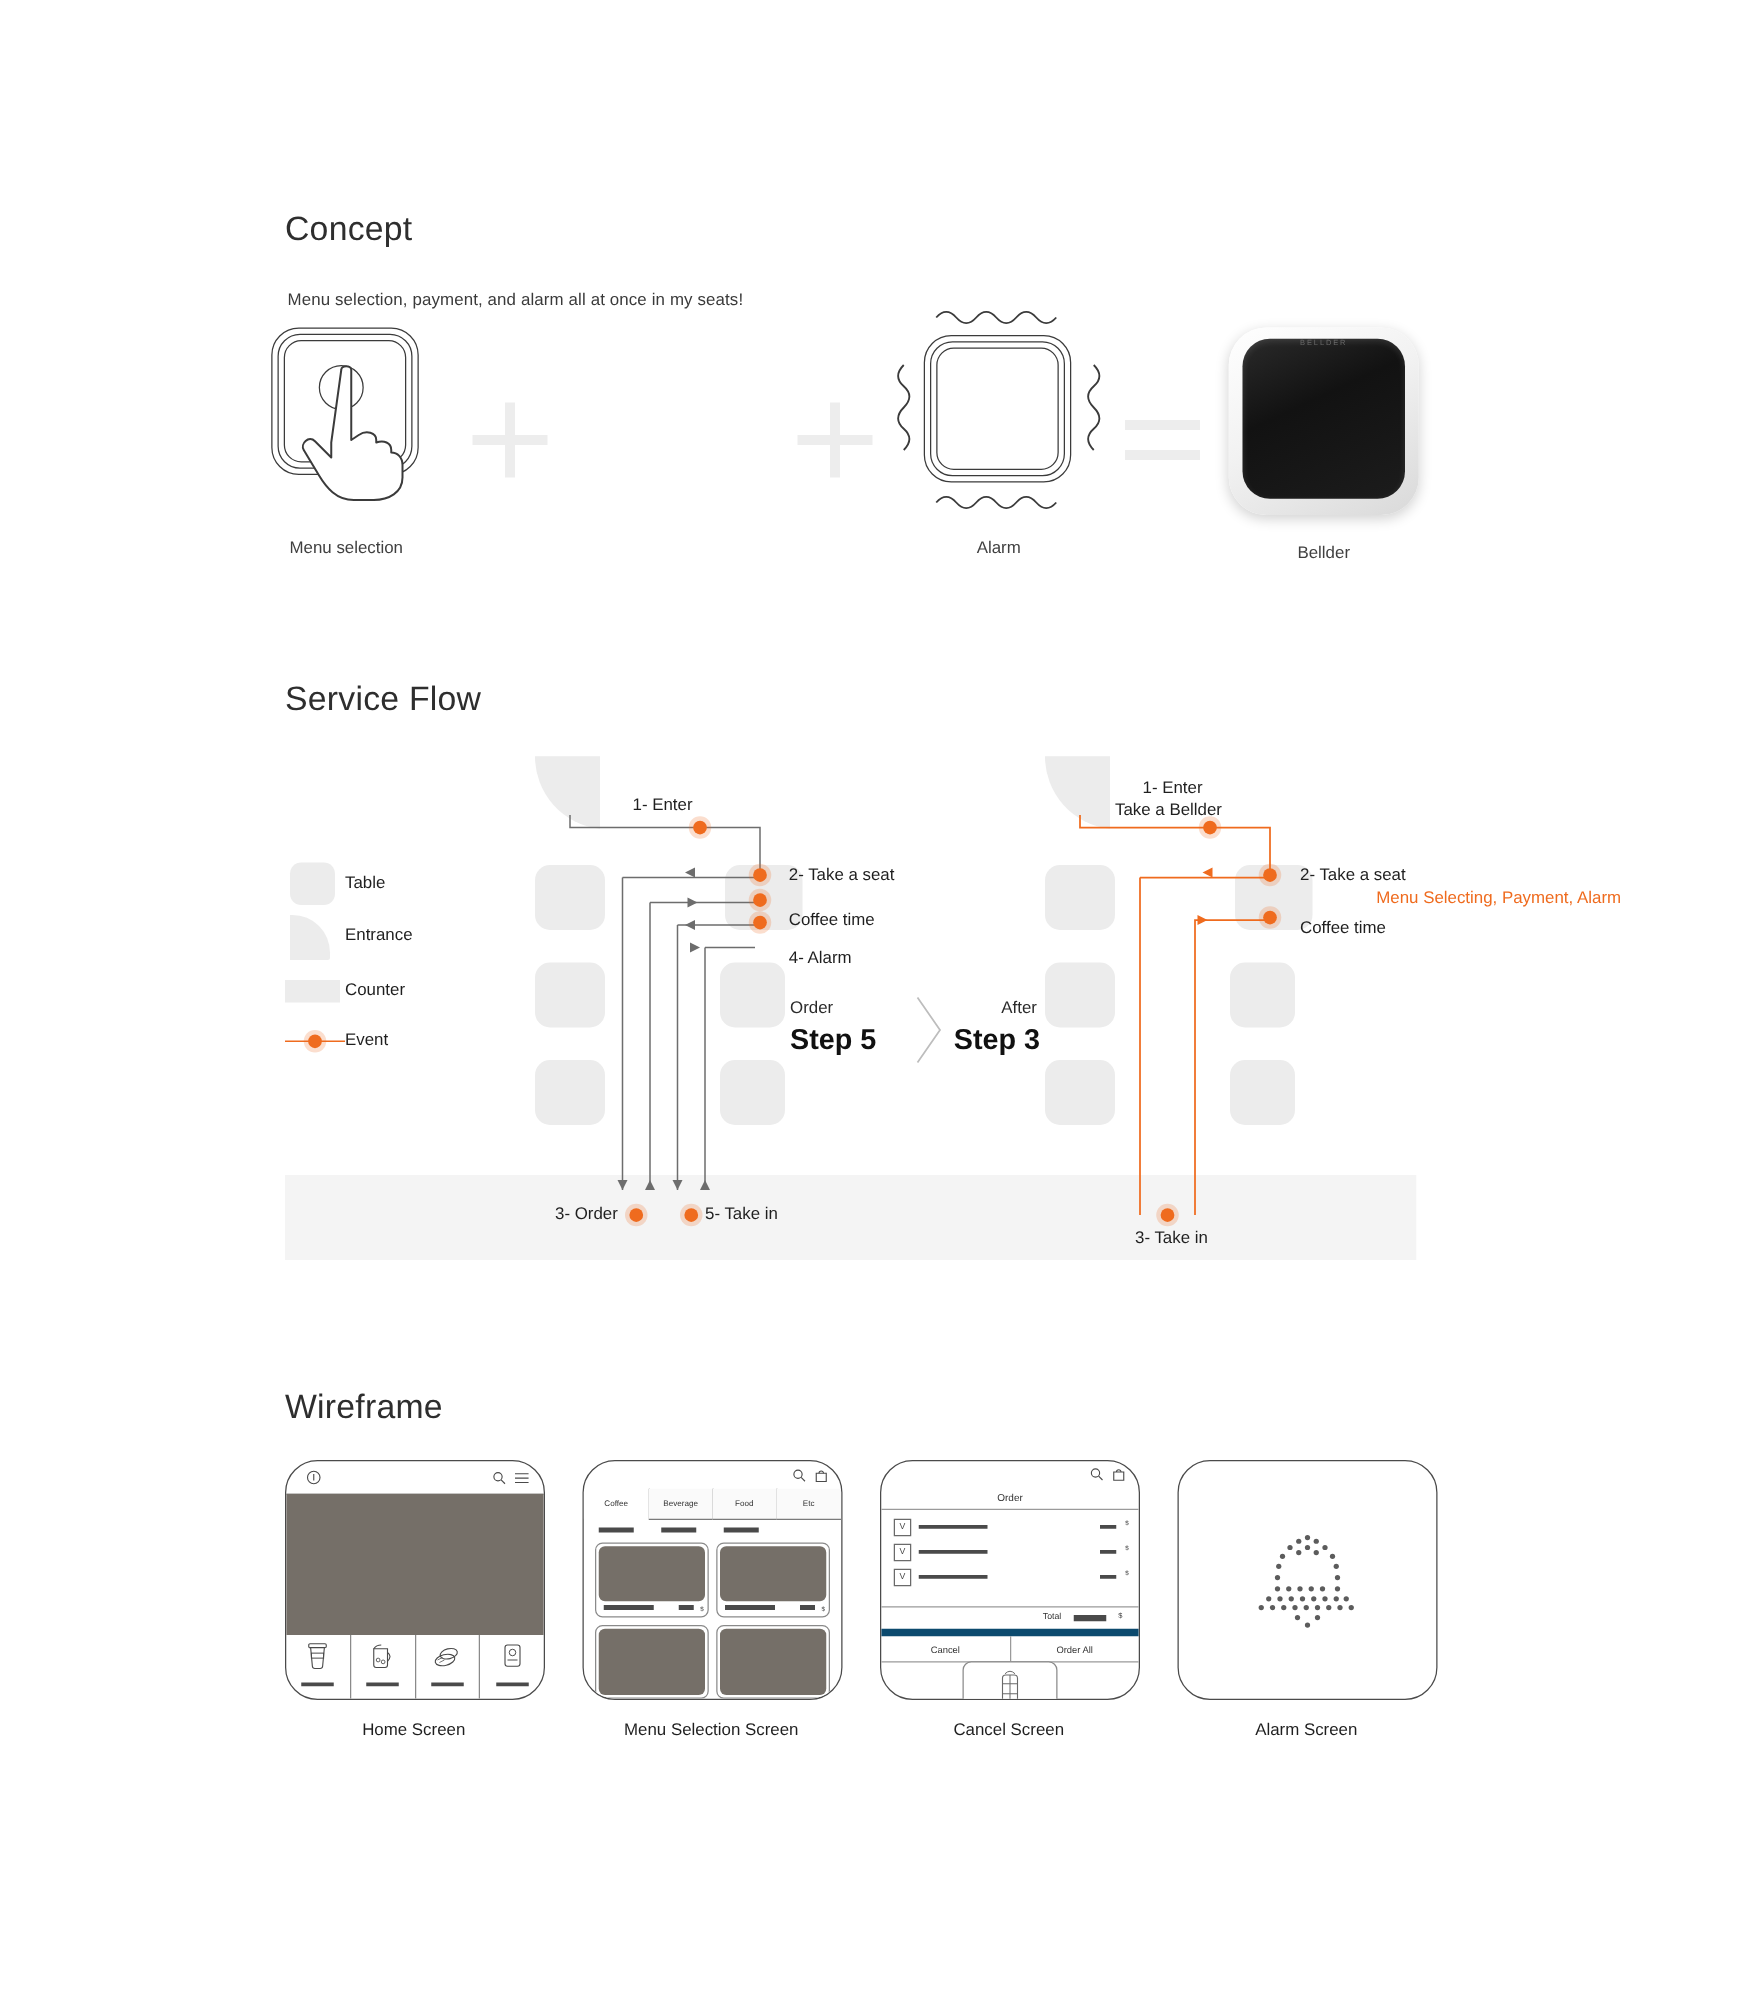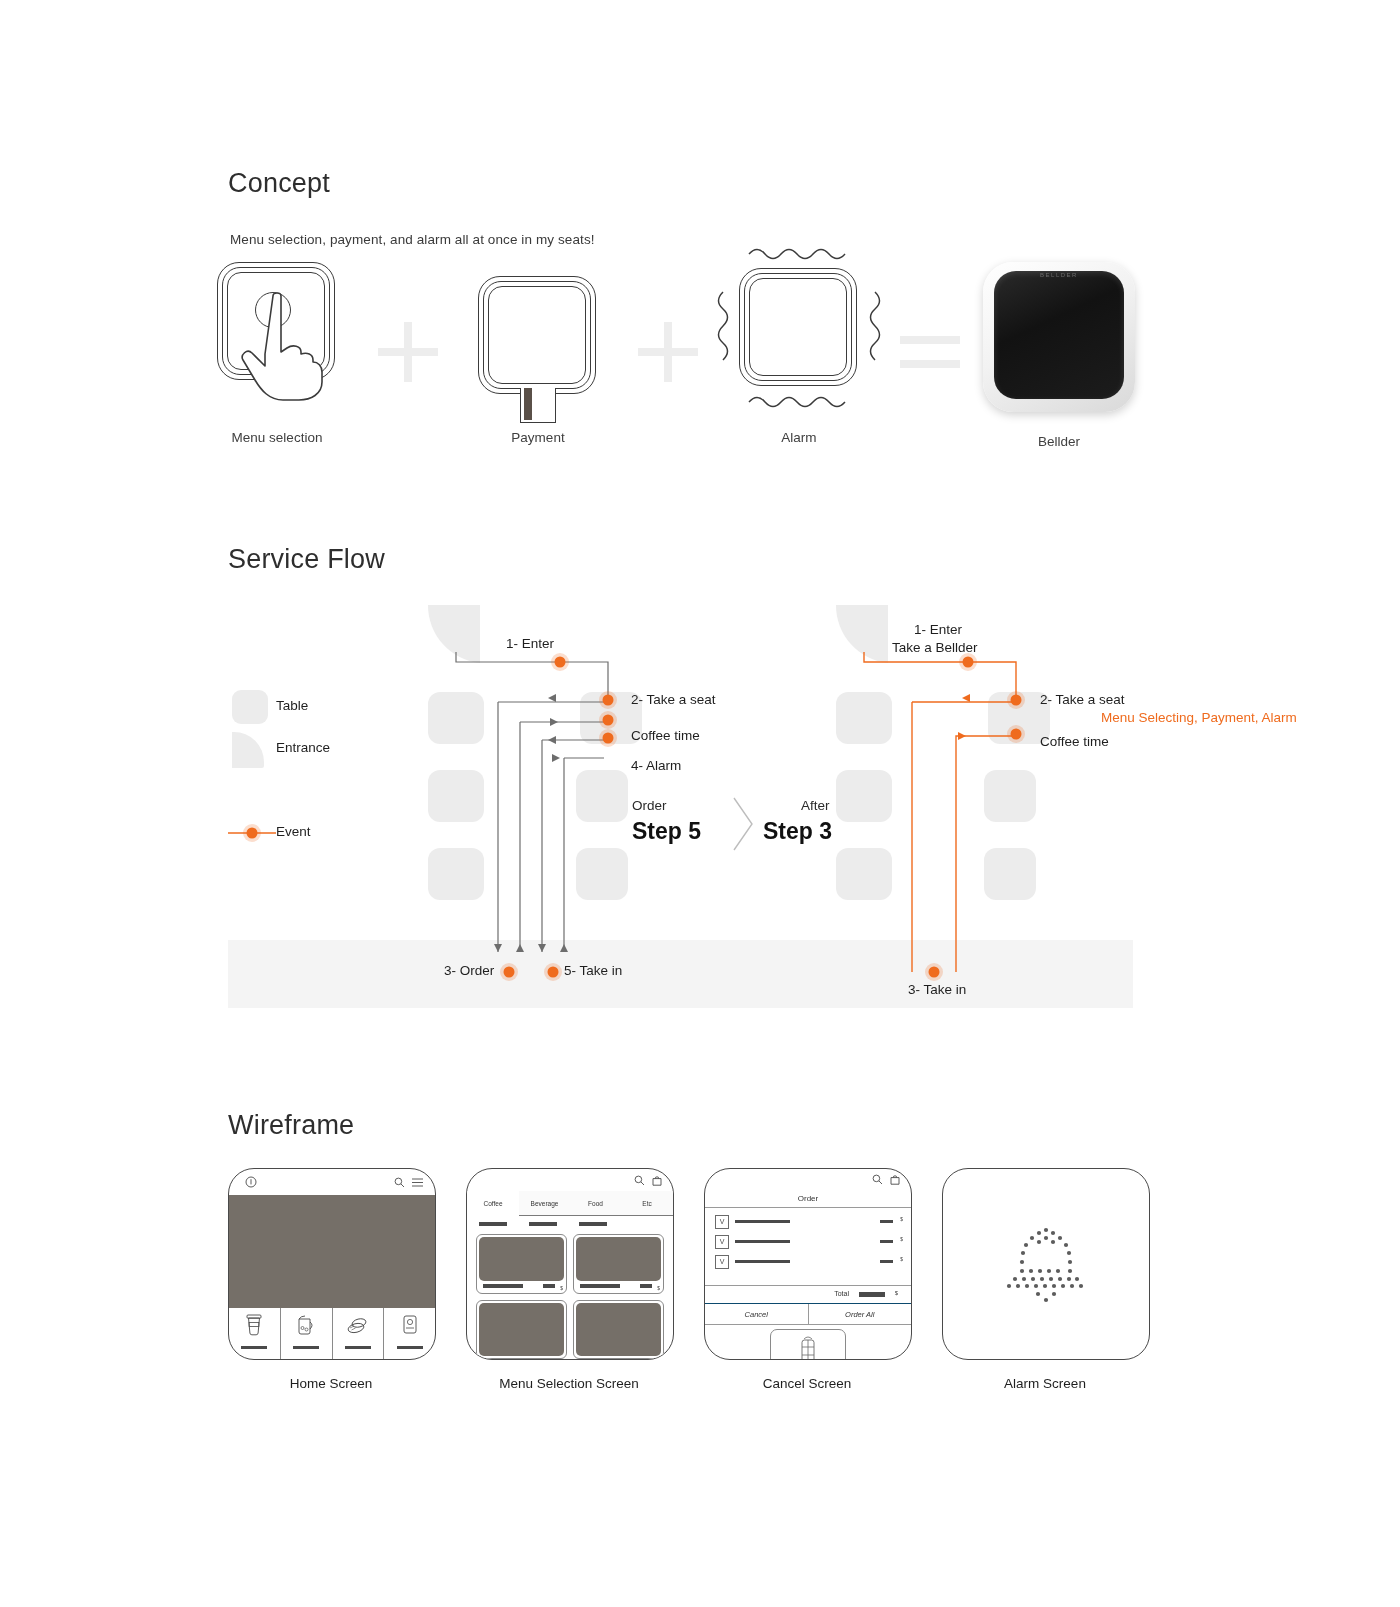--- a/index.html
+++ b/index.html
@@ -140,29 +140,20 @@
         </svg>
       </div>
       <div class="concept-cap">Menu selection</div>
     </div>
 
     <div class="op plus" style="left:150px;">
       <div class="bar h"></div>
         <div class="bar v"></div>
     </div>
 
-    <div class="concept-item" style="left:205px;">
-      <div class="lineart" style="margin-top:14px;">
-        <div class="sq o1"></div>
-          <div class="sq o2"></div>
-          <div class="sq o3"></div>
-        <div class="plug"></div>
-      </div>
-      <div class="concept-cap">Payment</div>
-    </div>
 
     <div class="op plus" style="left:410px;">
       <div class="bar h"></div>
         <div class="bar v"></div>
     </div>
 
     <div class="concept-item" style="left:466px;">
       <div class="lineart" style="margin-top:6px;">
         <div class="sq o1"></div>
           <div class="sq o2"></div>
@@ -195,20 +186,24 @@
 
   <div id="flow">
 
     <div class="legend-item" style="top:90px;">
       <div class="lg-table"></div>
       <div class="legend-label">Table</div>
     </div>
     <div class="legend-item" style="top:132px;">
       <div class="lg-entrance"></div>
       <div class="legend-label">Entrance</div>
+    </div>
+    <div class="legend-item" style="top:176px;">
+      <div class="lg-counter"></div>
+      <div class="legend-label">Counter</div>
     </div>
     <div class="legend-item" style="top:216px;">
       <svg class="lg-event" viewBox="0 0 48 22">
         <line x1="0" y1="11" x2="48" y2="11" stroke="#ef6b1e" stroke-width="1.3"></line>
         <circle cx="24" cy="11" r="9" fill="#ef6b1e" opacity=".22"></circle>
         <circle cx="24" cy="11" r="5.5" fill="#ef6b1e"></circle>
       </svg>
       <div class="legend-label">Event</div>
     </div>
 
@@ -471,22 +466,22 @@
             <div style="position:absolute;right:8px;top:3px;font-size:5px;color:#444;">$</div>
           </div>
         </div>
 
         <div style="position:absolute;left:0;top:116px;width:206px;height:18px;border-top:1px solid #9a9a9a;">
           <div style="position:absolute;right:62px;top:4px;font-size:7px;color:#333;">Total</div>
           <div class="bar-dark" style="position:absolute;right:26px;top:6px;width:26px;height:5px;"></div>
           <div style="position:absolute;right:13px;top:4px;font-size:6px;color:#444;">$</div>
         </div>
 
-        <div style="position:absolute;left:0;top:134px;width:206px;height:20px;border-top:1px solid #0c4a6e;
-                    border-bottom:1px solid #9a9a9a;display:flex;font-style:italic;">
+        <div style="position:absolute;left:0;top:134px;width:206px;height:20px;border-top:6px solid #0c4a6e;
+                    border-bottom:1px solid #9a9a9a;display:flex;">
           <div style="flex:1;border-right:1px solid #9a9a9a;display:flex;align-items:center;justify-content:center;font-size:7.5px;color:#333;">Cancel</div>
           <div style="flex:1;display:flex;align-items:center;justify-content:center;font-size:7.5px;color:#333;">Order All</div>
         </div>
 
         <div style="position:absolute;left:50%;transform:translateX(-50%);top:160px;width:74px;height:40px;
                     border:1px solid #8a8a8a;border-radius:7px;background:#fff;">
           <svg style="position:absolute;left:50%;top:5px;transform:translateX(-50%);" width="22" height="30" viewBox="0 0 22 30">
             <rect x="5" y="5" width="12" height="22" rx="2.5" fill="none" stroke="#6a6a6a" stroke-width=".9"></rect>
             <g stroke="#6a6a6a" stroke-width=".8" fill="none">
               <line x1="5" y1="12" x2="17" y2="12"></line>

